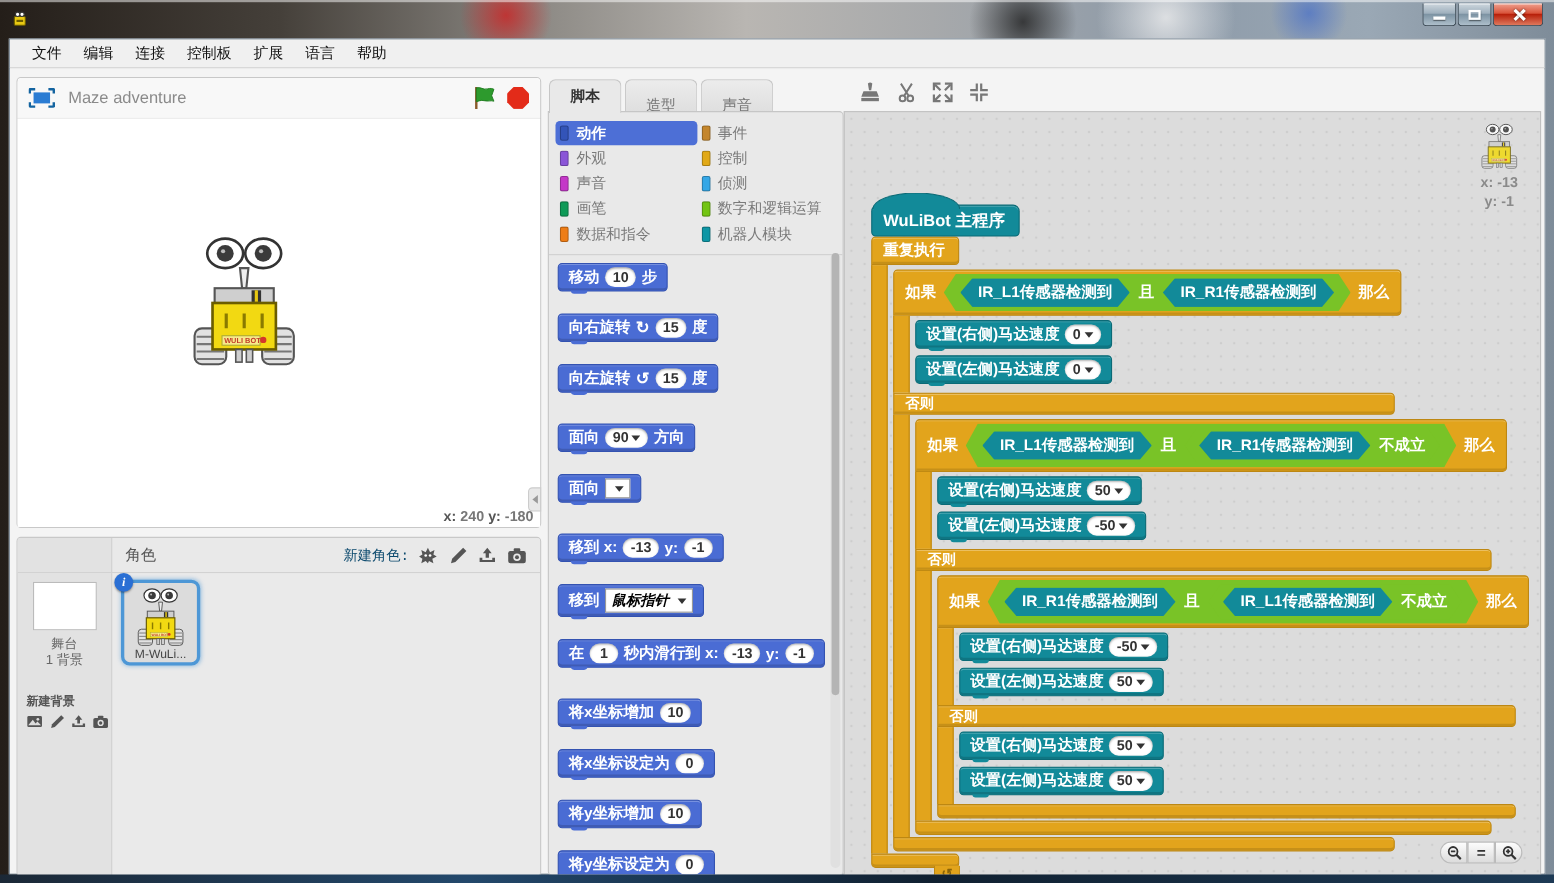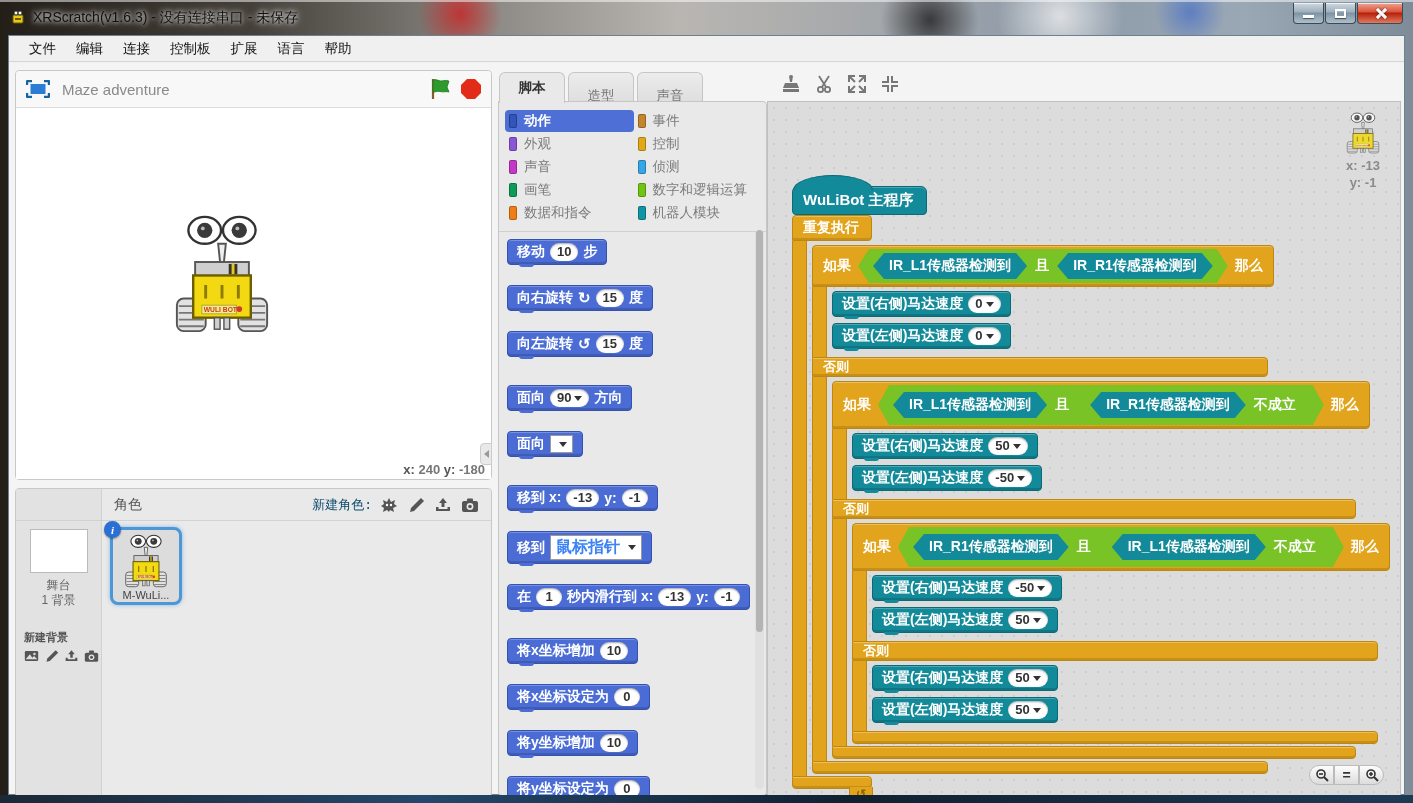--- a/index.html
+++ b/index.html
@@ -94,21 +94,21 @@
   .pal-scrollbar { position:absolute; right:2px; top:128px; bottom:6px; width:9px; background:#e0e0e0; border-radius:5px; }
   .pal-thumb { position:absolute; left:1px; top:0; width:7px; height:72%; background:#b4b4b4; border-radius:4px; }
 
   
   .stack { position:relative; display:flex; align-items:center; gap:5px; width:max-content; color:#fff; font-weight:bold; font-size:14px; padding:3px 9px; border-radius:4px; margin-bottom:20px; white-space:nowrap; }
   .stack::after { content:""; position:absolute; left:11px; bottom:-3px; width:15px; height:3px; background:inherit; border-radius:0 0 3px 3px; }
   .blue { background:#4a6cd4; border:1px solid #3352b1; box-shadow:inset 0 1px 0 rgba(255,255,255,.25), inset 0 -2px 0 rgba(0,0,0,.15); }
   .teal { background:#128a99; border:1px solid #0b6a76; box-shadow:inset 0 1px 0 rgba(255,255,255,.25), inset 0 -2px 0 rgba(0,0,0,.15); }
   .val { background:#fff; color:#333; border-radius:11px; padding:0 7px; font-size:13px; font-weight:bold; min-width:26px; height:18px; line-height:18px; text-align:center; box-shadow:inset 0 1px 2px rgba(0,0,0,.35); display:inline-flex; align-items:center; justify-content:center; }
   .caret { width:0; height:0; border-left:4px solid transparent; border-right:4px solid transparent; border-top:5px solid #333; display:inline-block; margin-left:3px; }
-  .ddbox { background:#fff; border:1px solid #999; color:#3b82f6; padding:1px 5px; font-size:16px; font-weight:bold; display:inline-flex; align-items:center; gap:5px; min-width:18px; min-height:18px; }
+  .ddbox { background:#fff; border:1px solid #999; color:#000000; padding:1px 5px; font-size:13px; font-weight:bold; display:inline-flex; align-items:center; gap:5px; min-width:18px; min-height:18px;font-style:italic; }
   .turn-glyph { font-weight:bold; font-size:15px; }
   .gap-lg { margin-top:28px; }
 
   
   .script-area { position:absolute; left:758px; top:38px; width:634px; height:695px; background:#dcdcdc; border:1px solid #c0c0c0;
     background-image:radial-gradient(#cdcdcd 1px, transparent 1.4px); background-size:12px 12px; overflow:hidden; }
   .script-sprite-info { position:absolute; right:20px; top:10px; display:flex; flex-direction:column; align-items:center; color:#8a8a8a; font-size:13px; font-weight:bold; line-height:1.3; }
   .script-sprite-info svg { width:34px; height:42px; opacity:.85; margin-bottom:4px; }
 
   .script-blocks { position:absolute; left:24px; top:84px; }
@@ -173,21 +173,20 @@
 
 <div class="window">
 
   <div class="titlebar">
     <svg class="titlebar-icon" viewBox="0 0 16 16">
       <rect x="3" y="5" width="10" height="8" rx="1" fill="#e8c812" stroke="#6b5d00"></rect>
       <circle cx="6" cy="3" r="2" fill="#fff" stroke="#333"></circle>
         <circle cx="10" cy="3" r="2" fill="#fff" stroke="#333"></circle>
       <rect x="5" y="8" width="6" height="2" fill="#6b5d00"></rect>
     </svg>
-    <span class="title-text">XRScratch(v1.6.3) - 没有连接串口 - 未保存</span>
     <div class="winbtns">
       <div class="winbtn">
           <div class="glyph-min"></div>
         </div>
       <div class="winbtn">
           <div class="glyph-max"></div>
         </div>
       <div class="winbtn close">
           <div class="glyph-close"></div>
         </div>

